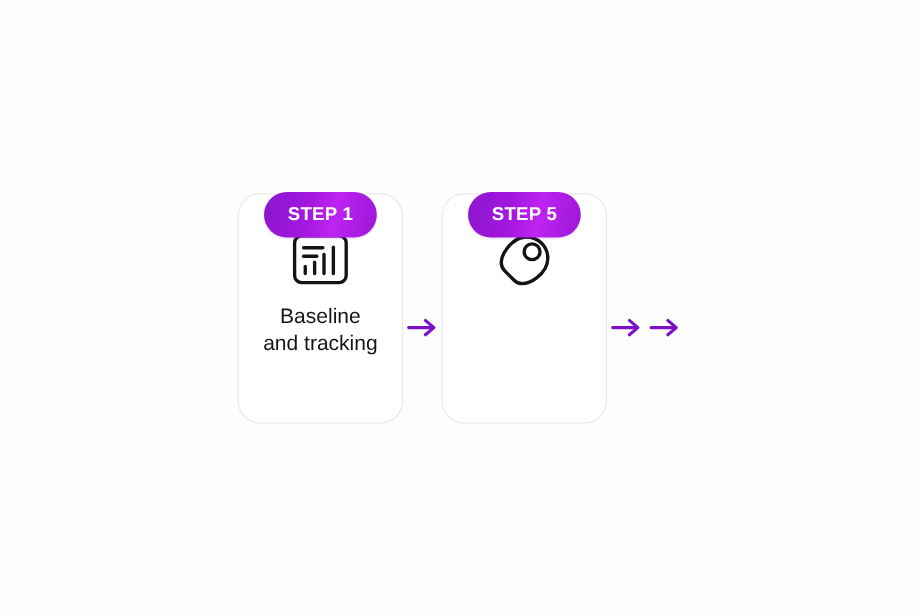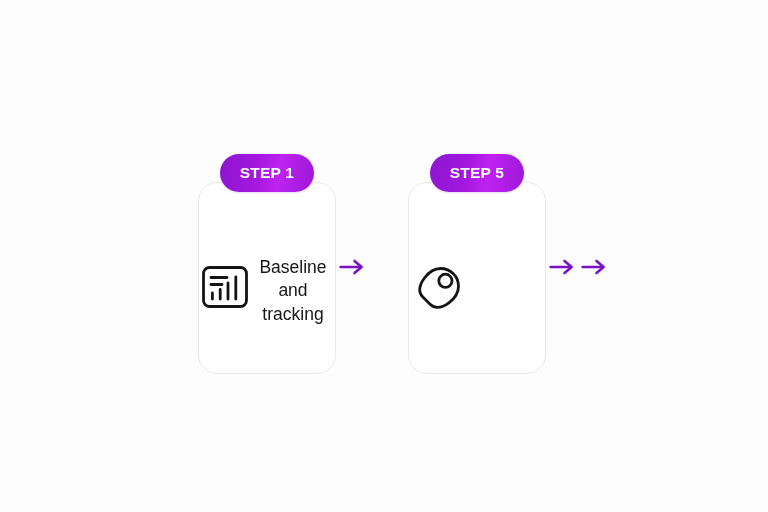--- a/index.html
+++ b/index.html
@@ -30,36 +30,35 @@
     display: flex;
     flex-direction: row;
     align-items: flex-start;
     justify-content: center;
     margin-top: 16px;
   }
 
   .step-wrap {
     position: relative;
     width: 138px;
-    padding-top: 28px;
+    padding-top: 1px;
     display: flex;
     flex-direction: column;
     align-items: center;
-    margin-left: 40px;
   }
 
   .step-card {
     width: 138px;
     height: 192px;
     box-sizing: border-box;
     background: #ffffff;
     border: 1.4px solid #e9e9ec;
     border-radius: 19px;
     display: flex;
-    flex-direction: row;
+    flex-direction: column;
     align-items: center;
     padding-top: 26px;
   }
 
   .step-badge {
     position: absolute;
     top: 0;
     left: 50%;
     transform: translateX(-50%);
     z-index: 5;

